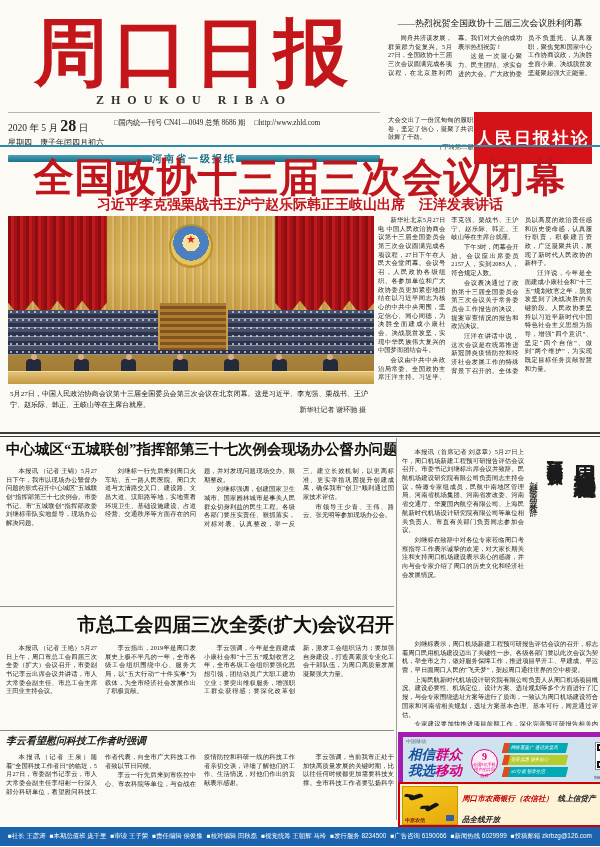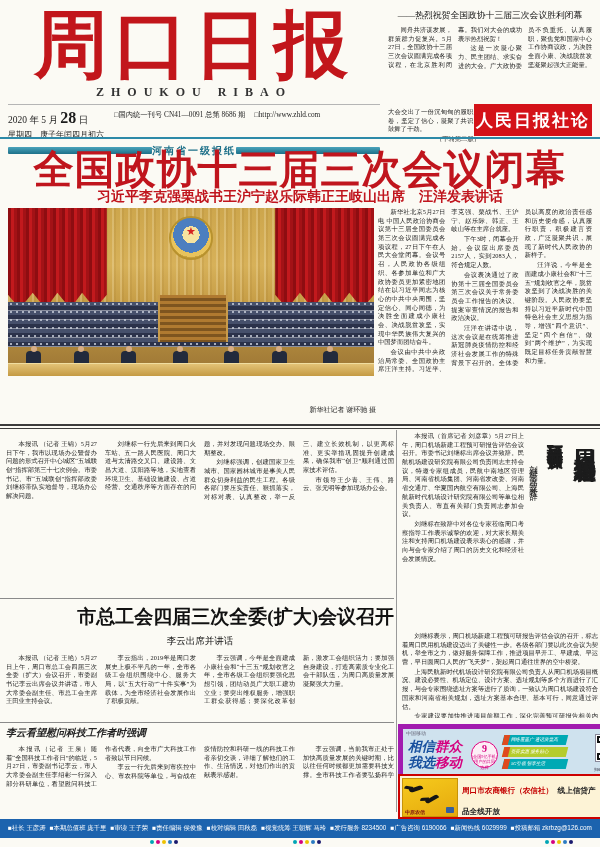--- a/index.html
+++ b/index.html
@@ -1,19 +1,19 @@
 <!DOCTYPE html>
 <html><head>
 <meta charset="utf-8">
 <style>
   html,body{margin:0;padding:0;}
   body{width:600px;height:847px;background:#e9e7e0;}
   .page{position:relative;width:600px;height:847px;background:#fbfaf4;overflow:hidden;
         font-family:"Liberation Serif","DejaVu Serif",serif;color:#1c1c1c;}
-  .abs{position:absolute;}
+  .abs{position:absolute;margin-top:8px;}
   .small-body{font-size:6.3px;line-height:1.38;text-align:justify;color:#222;overflow:hidden;}
   .para{margin:0 0 1px 0;text-indent:2em;}
   
   .mast-title{font-size:74px;line-height:1.05;font-weight:bold;color:#c2161b;text-align:center;
               letter-spacing:6px;font-family:"DejaVu Serif",serif;}
   .mast-pinyin{font-size:12px;font-weight:bold;letter-spacing:7px;text-align:center;color:#333;margin-top:1px;}
   .mast-rule{border-top:1px solid #b5b5b5;margin-top:4px;}
   .dateline{display:flex;gap:10px;margin-top:4px;align-items:flex-start;}
   .date-main{font-size:9.5px;white-space:nowrap;}
   .date-day{font-size:16px;font-weight:bold;}
@@ -22,21 +22,21 @@
   .pubinfo span{margin-right:9px;white-space:nowrap;}
   .grade-row{display:flex;align-items:center;gap:0;margin-top:4px;width:372px;}
   .grade-bar{flex:1;height:7px;background:linear-gradient(180deg,#4aa3bb,#1d7089);border-radius:1px;}
   .grade-label{font-size:10px;font-weight:bold;color:#1d7089;letter-spacing:2px;white-space:nowrap;}
   
   .edit-head{font-size:16.5px;font-weight:bold;text-align:center;white-space:nowrap;letter-spacing:1px;}
   .edit-sub{font-size:8.8px;text-align:center;margin-top:2px;color:#111;white-space:nowrap;}
   .edit-cols{column-count:3;column-gap:6px;height:46px;margin-top:4px;}
   .edit-more{position:absolute;left:0;top:100px;width:92px;height:36px;}
   .edit-cont{text-align:right;font-size:6.3px;margin-top:1px;}
-  .pd-badge{position:absolute;right:0;top:96px;width:118px;height:32px;background:#d41218;color:#fff;
+  .pd-badge{position:absolute;right:0;top:96px;width:118px;height:52px;background:#d41218;color:#fff;
             display:flex;align-items:center;justify-content:center;font-size:17px;font-weight:bold;
             letter-spacing:2px;font-family:"Liberation Sans",sans-serif;white-space:nowrap;}
   .teal-rule{height:2px;background:#2d8aa8;}
   
   .lead-head{width:600px;text-align:center;color:#c0151d;font-weight:bold;font-size:40px;
              letter-spacing:1px;white-space:nowrap;}
   .lead-sub{width:600px;text-align:center;color:#c0151d;font-size:14px;font-weight:bold;white-space:nowrap;}
   
   .photo{width:366px;height:168px;overflow:hidden;background:linear-gradient(180deg,#cda64c 0%,#d7b159 34%,#c69d46 56%,#9a7434 100%);}
   .wall{position:absolute;left:0;top:0;width:100%;height:56%;
@@ -105,21 +105,21 @@
   .ad-bank{width:196px;height:37px;border:2px solid #cc0000;background:#fdf3d6;display:flex;
            gap:4px;padding:2px;box-sizing:content-box;font-family:"Liberation Sans",sans-serif;}
   .bank-card{width:54px;height:37px;background:linear-gradient(160deg,#f6ca1c,#e5a90e);
              border:1px solid #c79308;position:relative;overflow:hidden;}
   .bank-card .chip{position:absolute;right:3px;bottom:3px;width:8px;height:6px;background:#355f9e;border-radius:1px;}
   .bank-card .name{position:absolute;left:2px;bottom:1px;font-size:5px;color:#7a1010;font-weight:bold;}
   .swallow{position:absolute;width:14px;height:4px;background:#151515;border-radius:0 3px 0 3px;transform:rotate(-18deg);}
   .swallow:before{content:"";position:absolute;left:-4px;top:-3px;width:9px;height:3px;background:#151515;
                   border-radius:3px 0 3px 0;transform:rotate(28deg);}
   .s1{left:6px;top:8px;} .s2{left:22px;top:18px;transform:rotate(-30deg);}
-  .bank-text{flex:1;line-height:1.3;overflow:hidden;}
+  .bank-text{flex:1;line-height:1.3;overflow:hidden;font-style:italic;}
   .bt-red{color:#c40000;font-weight:bold;font-size:7.6px;}
   .bt-black{color:#222;font-weight:bold;font-size:7.6px;}
   
   .footer{width:600px;height:19px;background:#1c63ae;color:#fff;display:flex;align-items:center;
           justify-content:space-between;padding:0 8px;box-sizing:border-box;
           font-family:"Liberation Sans",sans-serif;font-size:6.4px;}
   .footer span{white-space:nowrap;}
   .dots{display:flex;gap:2px;}
   .dot{width:4px;height:4px;border-radius:50%;}
   .dc1{background:#00a5b5;} .dc2{background:#d40080;} .dc3{background:#eec200;}
@@ -137,21 +137,21 @@
     <div class="dateline">
       <div>
         <div class="date-main">
           <span>2020 年 5 月</span>
           <span class="date-day">28</span>
           <span>日</span>
         </div>
         <div class="date-sub">星期四　庚子年闰四月初六</div>
       </div>
       <div class="pubinfo">
-        <div><span>□国内统一刊号 CN41—0091 总第 8686 期</span><span>□http://www.zhld.com</span></div>
+        <div><span>□国内统一刊号 CN41—0049 总第 8686 期</span><span>□http://www.zhld.com</span></div>
       </div>
     </div>
     <div class="grade-row">
       <div class="grade-bar"></div>
       <div class="grade-label">河南省一级报纸</div>
       <div class="grade-bar"></div>
     </div>
   </div>
 
   <div class="abs" style="left:388px;top:8px;width:204px;height:130px;">
@@ -183,34 +183,36 @@
       <div class="figure"></div>
       <div class="figure"></div>
       <div class="figure"></div>
       <div class="figure"></div>
       <div class="figure"></div>
       <div class="figure"></div>
       <div class="figure"></div>
       <div class="desk"></div>
     </div>
   </div>
-  <div class="abs credit" style="left:18px;top:404px;width:358px;">新华社记者 谢环驰 摄</div>
+  <div class="abs caption" style="left:10px;top:381px;width:358px;">5月27日，中国人民政治协商会议第十三届全国委员会第三次会议在北京闭幕。这是习近平、李克强、栗战书、王沪宁、赵乐际、韩正、王岐山等在主席台就座。</div>
+  <div class="abs credit" style="left:8px;top:404px;width:358px;">新华社记者 谢环驰 摄</div>
 
   <div class="abs lead-cols small-body" style="left:378px;top:208px;width:214px;">
       <p class="para">新华社北京5月27日电 中国人民政治协商会议第十三届全国委员会第三次会议圆满完成各项议程，27日下午在人民大会堂闭幕。会议号召，人民政协各级组织、各参加单位和广大政协委员更加紧密地团结在以习近平同志为核心的中共中央周围，坚定信心、同心同德，为决胜全面建成小康社会、决战脱贫攻坚，实现中华民族伟大复兴的中国梦而团结奋斗。</p>
       <p class="para">会议由中共中央政治局常委、全国政协主席汪洋主持。习近平、李克强、栗战书、王沪宁、赵乐际、韩正、王岐山等在主席台就座。</p>
       <p class="para">下午3时，闭幕会开始。会议应出席委员2157人，实到2083人，符合规定人数。</p>
       <p class="para">会议表决通过了政协第十三届全国委员会第三次会议关于常务委员会工作报告的决议、提案审查情况的报告和政治决议。</p>
       <p class="para">汪洋在讲话中说，这次会议是在统筹推进新冠肺炎疫情防控和经济社会发展工作的特殊背景下召开的。全体委员以高度的政治责任感和历史使命感，认真履行职责，积极建言资政，广泛凝聚共识，展现了新时代人民政协的新样子。</p>
       <p class="para">汪洋说，今年是全面建成小康社会和“十三五”规划收官之年，脱贫攻坚到了决战决胜的关键阶段。人民政协要坚持以习近平新时代中国特色社会主义思想为指导，增强“四个意识”、坚定“四个自信”、做到“两个维护”，为实现既定目标任务贡献智慧和力量。</p>
     </div>
 
   <div class="abs double-rule" style="left:0;top:424px;width:600px;"></div>
 
   <div class="abs" style="left:6px;top:432px;width:388px;">
+    <div class="story-head" style="font-size:14.5px;">中心城区“五城联创”指挥部第三十七次例会现场办公督办问题</div>
     <div class="cols4 small-body" style="margin-top:8px;height:104px;">
         <p class="para">本报讯 （记者 王锦）5月27日下午，我市以现场办公暨督办问题的形式召开中心城区“五城联创”指挥部第三十七次例会。市委书记、市“五城联创”指挥部政委刘继标带队实地督导，现场办公解决问题。</p>
         <p class="para">刘继标一行先后来到周口火车站、五一路人民医院、周口大道与太清路交叉口、建设路、文昌大道、汉阳路等地，实地查看环境卫生、基础设施建设、占道经营、交通秩序等方面存在的问题，并对发现问题现场交办、限期整改。</p>
         <p class="para">刘继标强调，创建国家卫生城市、国家园林城市是事关人民群众切身利益的民生工程。各级各部门要压实责任、狠抓落实，对标对表、认真整改，举一反三、建立长效机制，以更高标准、更实举措巩固提升创建成果，确保我市“创卫”顺利通过国家技术评估。</p>
         <p class="para">市领导王少青、王伟、路云、张元明等参加现场办公会。</p>
       </div>
   </div>
 
   <div class="abs vert-rule" style="left:396px;top:430px;height:382px;"></div>
 
@@ -226,21 +228,20 @@
   <div class="abs small-body" style="left:402px;top:632px;width:196px;height:86px;">
       <p class="para">刘继标表示，周口机场新建工程预可研报告评估会议的召开，标志着周口民用机场建设迈出了关键性一步。各级各部门要以此次会议为契机，举全市之力，做好服务保障工作，推进项目早开工、早建成、早运营，早日圆周口人民的“飞天梦”，架起周口通往世界的空中桥梁。</p>
       <p class="para">上海民航新时代机场设计研究院有限公司负责人从周口机场项目概况、建设必要性、机场定位、设计方案、选址规划等多个方面进行了汇报，与会专家围绕选址方案等进行了质询，一致认为周口机场建设符合国家和河南省相关规划，选址方案基本合理、基本可行，同意通过评估。</p>
       <p class="para">专家建议要加快推进项目前期工作，深化完善预可研报告相关内容，统筹做好空域协调、综合交通衔接等工作，推动项目早日落地实施，更好服务周口及周边地区经济社会发展。</p>
     </div>
 
   <div class="abs thin-rule" style="left:0;top:598px;width:394px;"></div>
 
   <div class="abs" style="left:6px;top:604px;width:388px;">
     <div class="story-head" style="font-size:19px;text-align:right;">市总工会四届三次全委(扩大)会议召开</div>
-    <div class="story-sub" style="font-size:9.5px;margin-top:5px;">李云出席并讲话</div>
     <div class="cols4 small-body" style="margin-top:6px;height:62px;">
         <p class="para">本报讯 （记者 王艳）5月27日上午，周口市总工会四届三次全委（扩大）会议召开，市委副书记李云出席会议并讲话，市人大常委会副主任、市总工会主席王田业主持会议。</p>
         <p class="para">李云指出，2019年是周口发展史上极不平凡的一年，全市各级工会组织围绕中心、服务大局，以“五大行动”“十件实事”为载体，为全市经济社会发展作出了积极贡献。</p>
         <p class="para">李云强调，今年是全面建成小康社会和“十三五”规划收官之年，全市各级工会组织要强化思想引领，团结动员广大职工建功立业；要突出维权服务，增强职工群众获得感；要深化改革创新，激发工会组织活力；要加强自身建设，打造高素质专业化工会干部队伍，为周口高质量发展凝聚强大力量。</p>
       </div>
   </div>
 
   <div class="abs thin-rule" style="left:0;top:722px;width:394px;"></div>
 
   <div class="abs" style="left:6px;top:726px;width:388px;">

